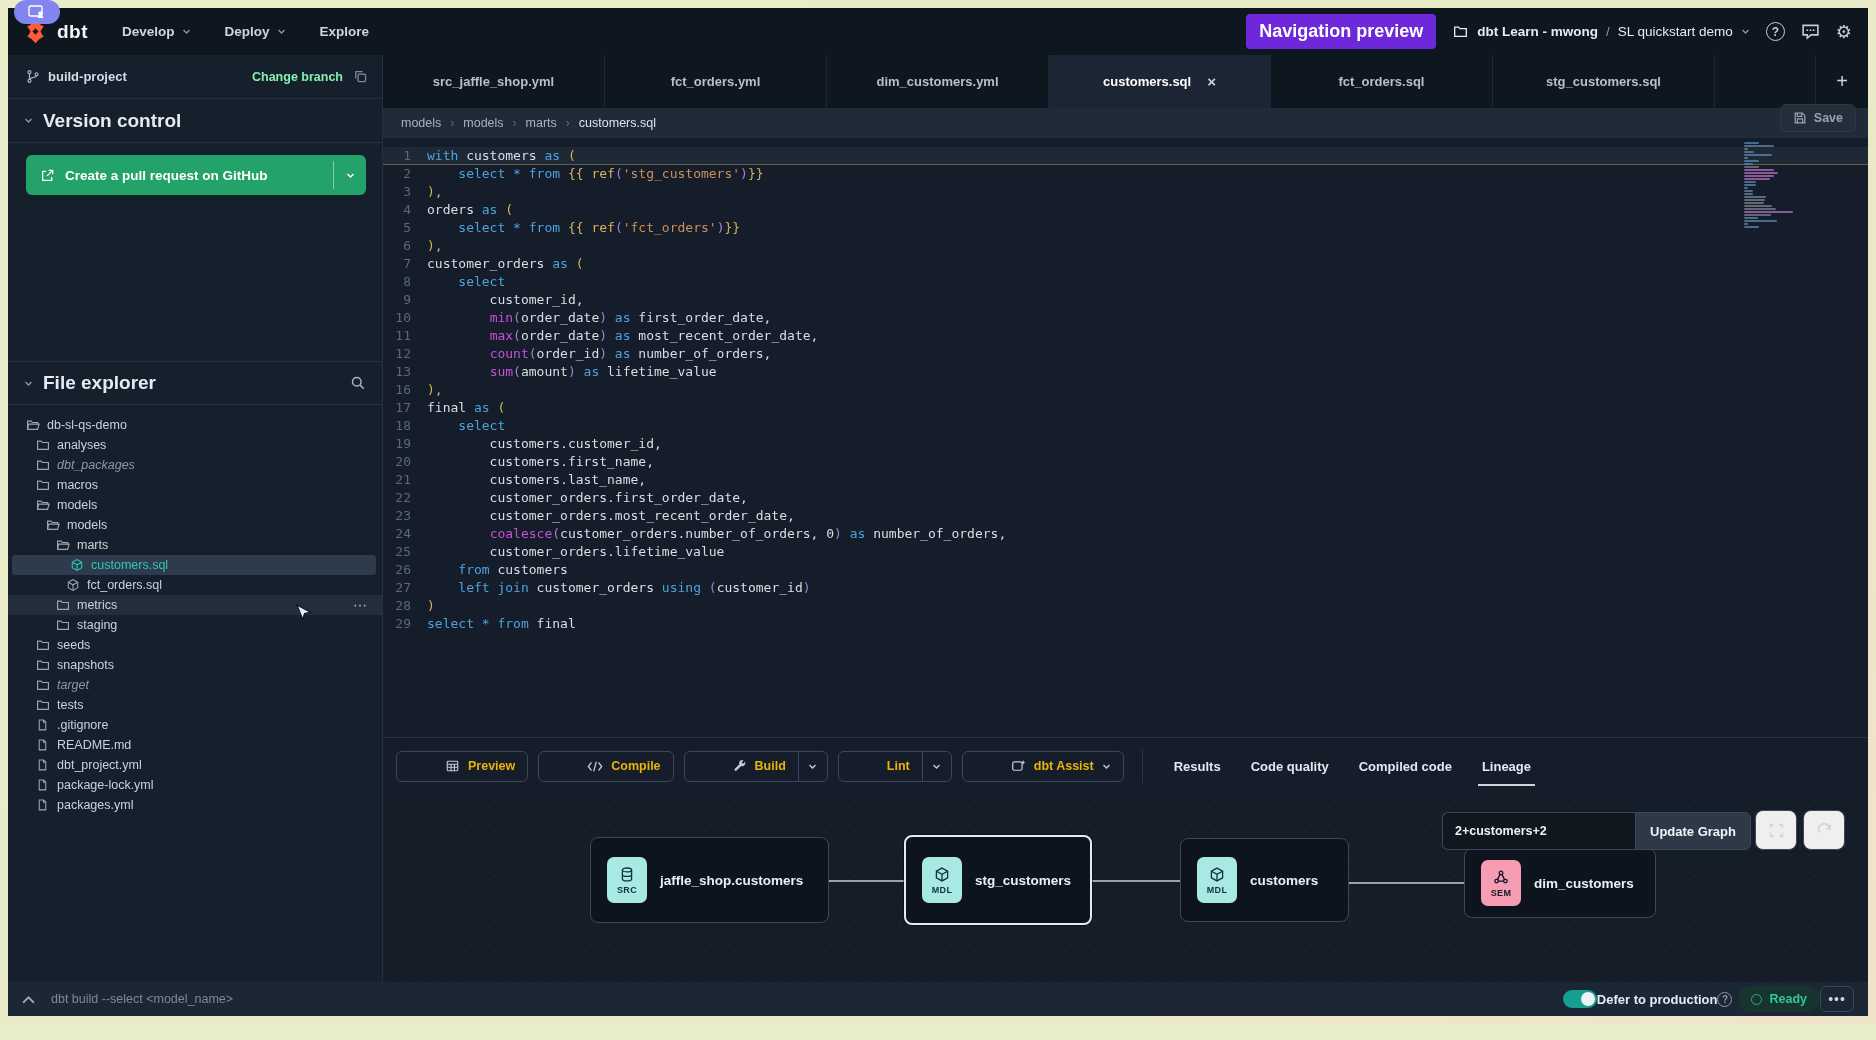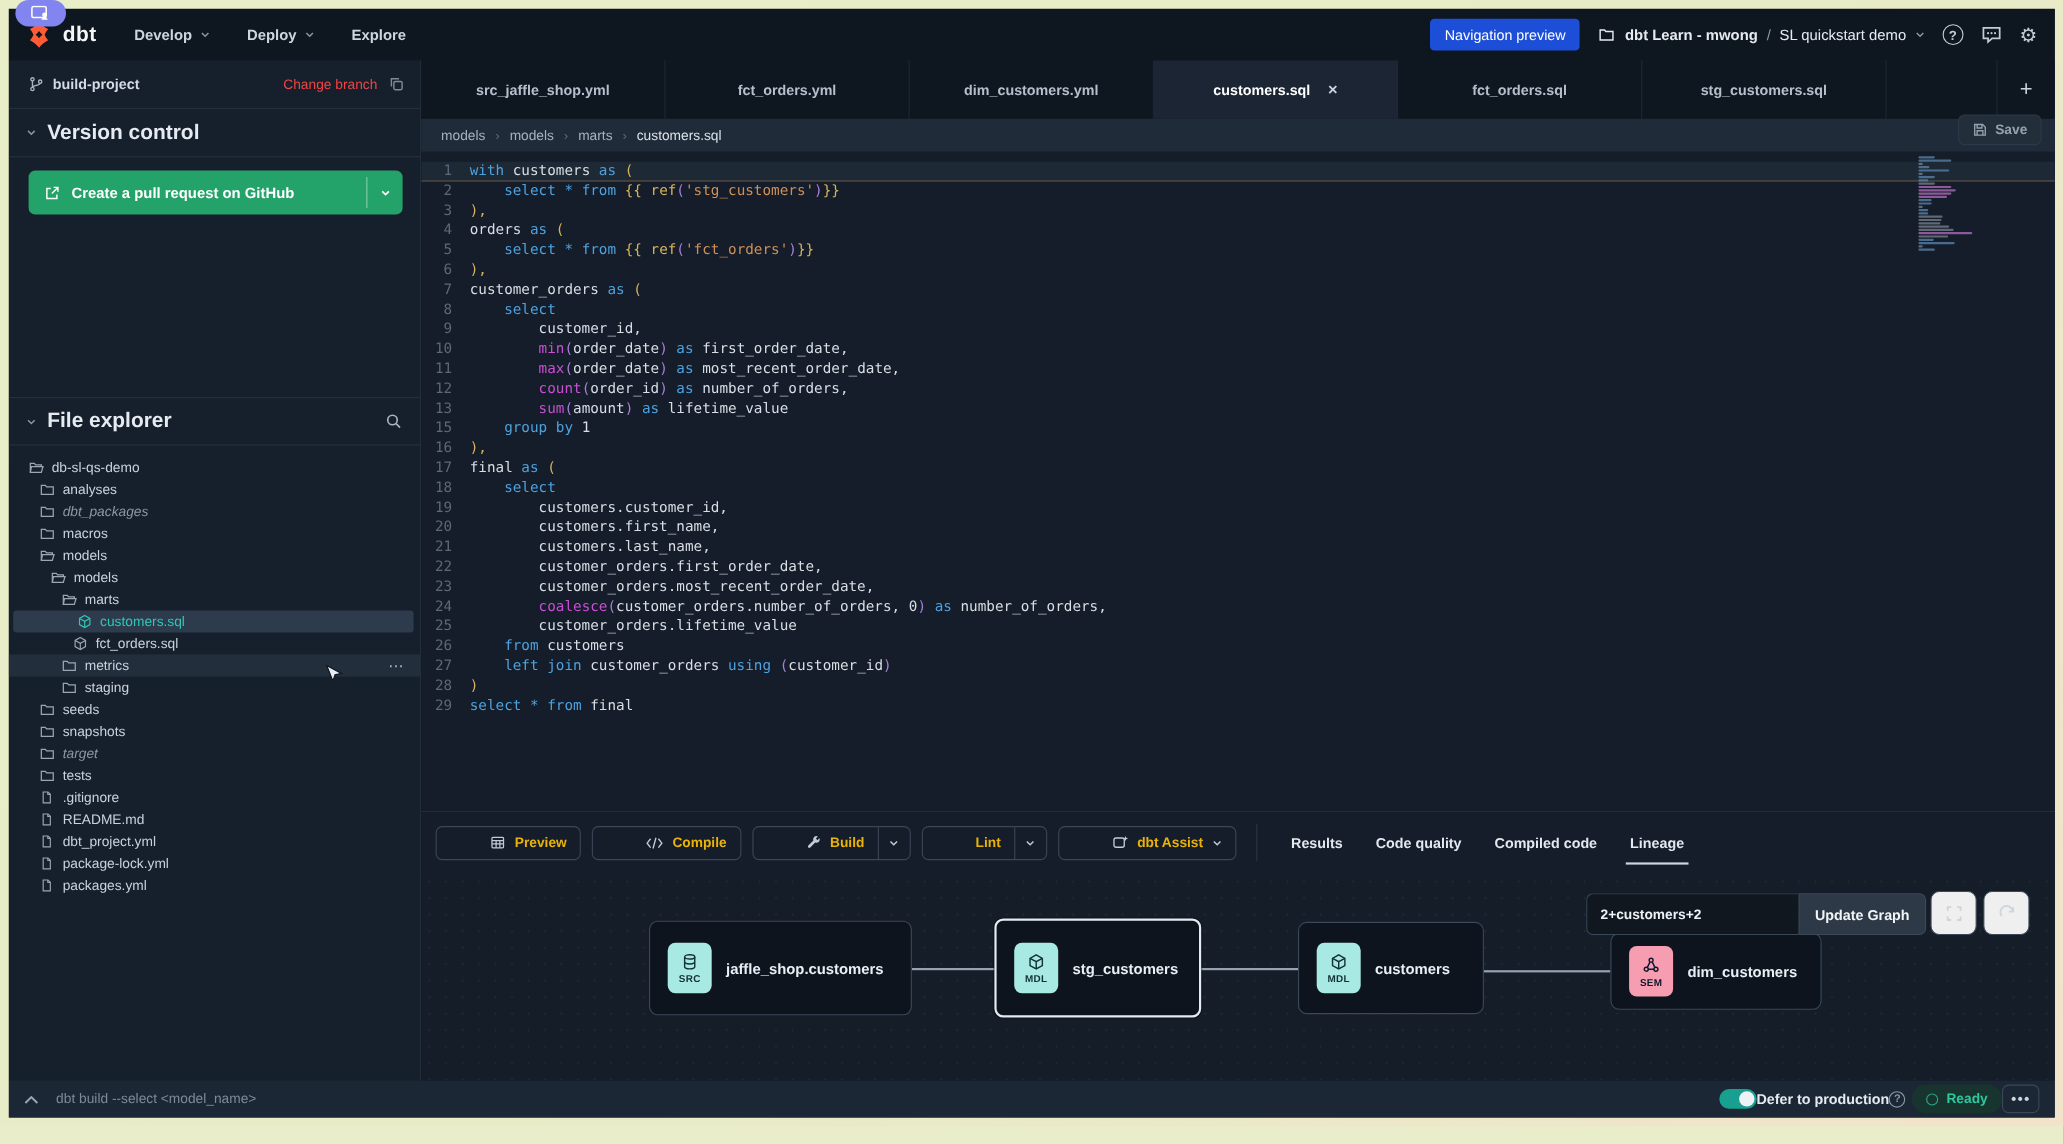--- a/index.html
+++ b/index.html
@@ -9,38 +9,38 @@
            background:linear-gradient(135deg,#e9eec9 0%,#e7ecc6 55%,#f2e3cb 100%); }
   .app { position:relative; width:100%; height:100%; background:#0e1620; display:flex; flex-direction:column; overflow:hidden; }
 
   
   .navbar { height:47px; flex:0 0 47px; display:flex; align-items:center; padding:0 16px 0 14px; background:#0e1620; }
   .logo { display:flex; align-items:center; gap:8px; margin-right:34px; cursor:pointer; }
   .logo-text { color:#f4f6f8; font-size:19px; font-weight:bold; letter-spacing:.5px; }
   .nav-menu { display:flex; align-items:center; gap:7px; color:#cdd5de; font-size:13.5px; font-weight:bold; margin-right:34px; cursor:pointer; }
   .chev { width:9px; height:9px; }
   .nav-right { margin-left:auto; display:flex; align-items:center; gap:16px; }
-  .nav-preview-btn { background:#1d4ed8; color:#fff; font-size:13px; font-weight:normal; padding:7px 13px; border-radius:4px; border:none; cursor:pointer; }
+  .nav-preview-btn { background:#6d28d9; color:#fff; font-size:18px; font-weight:bold; padding:7px 13px; border-radius:4px; border:none; cursor:pointer; }
   .proj-crumb { display:flex; align-items:center; gap:8px; color:#e6ebf1; font-size:13.5px; }
   .proj-crumb .acct { font-weight:bold; }
   .proj-crumb .sep { color:#8b97a5; }
   .navicon { color:#c3ccd6; display:flex; align-items:center; cursor:pointer; }
   .qmark { width:19px; height:19px; border:1.6px solid #c3ccd6; border-radius:50%; font-size:12px; font-weight:bold; display:flex; align-items:center; justify-content:center; }
   .gear { font-size:18px; line-height:1; }
 
   
   .main { flex:1; display:flex; min-height:0; }
   .sidebar { width:375px; flex:0 0 375px; background:#16202c; border-right:1px solid #26313f; display:flex; flex-direction:column; position:relative; }
   .content { flex:1; display:flex; flex-direction:column; min-width:0; position:relative; background:#141d29; }
 
   
   .branch-row { height:44px; flex:0 0 44px; display:flex; align-items:center; padding:0 14px 0 18px; border-bottom:1px solid #26313f; color:#d4dbe3; font-size:13px; }
   .branch-row .bname { margin-left:8px; font-weight:bold; }
   .branch-row .spacer { flex:1; }
-  .change-branch { color:#ef4444; font-size:12.5px; font-weight:normal; cursor:pointer; }
+  .change-branch { color:#86efac; font-size:12.5px; font-weight:bold; cursor:pointer; }
   .copy-ic { margin-left:10px; color:#7e8a99; cursor:pointer; }
   .sec-head { height:44px; flex:0 0 44px; display:flex; align-items:center; gap:10px; padding:0 16px; border-bottom:1px solid #26313f; color:#e6ebf1; font-size:19px; font-weight:bold; cursor:pointer; }
   .sec-head .sh-spacer { flex:1; }
   .pr-wrap { padding:12px 16px 0 18px; }
   .pr-btn { width:100%; height:40px; background:#23a269; border:none; border-radius:6px; display:flex; align-items:stretch; cursor:pointer; padding:0; overflow:hidden; }
   .pr-main { flex:1; display:flex; align-items:center; gap:10px; padding:0 14px; color:#fff; font-size:13.5px; font-weight:bold; }
   .pr-split { width:1px; background:rgba(255,255,255,.45); margin:6px 0; }
   .pr-chev { width:32px; display:flex; align-items:center; justify-content:center; color:#fff; }
   .fe-gap { flex:0 0 166px; }
   .fe-head { border-top:1px solid #26313f; }
@@ -548,24 +548,20 @@
             </div>
             <div class="code-line">
               <span class="ln">12</span>
               <span class="lc"><span class="tok id">        </span><span class="tok fn">count</span><span class="tok pp">(</span><span class="tok id">order_id</span><span class="tok pp">)</span><span class="tok kw"> as</span><span class="tok id"> number_of_orders,</span></span>
             </div>
             <div class="code-line">
               <span class="ln">13</span>
               <span class="lc"><span class="tok id">        </span><span class="tok fn">sum</span><span class="tok pp">(</span><span class="tok id">amount</span><span class="tok pp">)</span><span class="tok kw"> as</span><span class="tok id"> lifetime_value</span></span>
             </div>
             <div class="code-line">
-              <span class="ln">15</span>
-              <span class="lc"><span class="tok id">    </span><span class="tok kw">group by</span><span class="tok id"> 1</span></span>
-            </div>
-            <div class="code-line">
               <span class="ln">16</span>
               <span class="lc"><span class="tok pn">),</span></span>
             </div>
             <div class="code-line">
               <span class="ln">17</span>
               <span class="lc"><span class="tok id">final </span><span class="tok kw">as</span><span class="tok pn"> (</span></span>
             </div>
             <div class="code-line">
               <span class="ln">18</span>
               <span class="lc"><span class="tok id">    </span><span class="tok kw">select</span></span>

